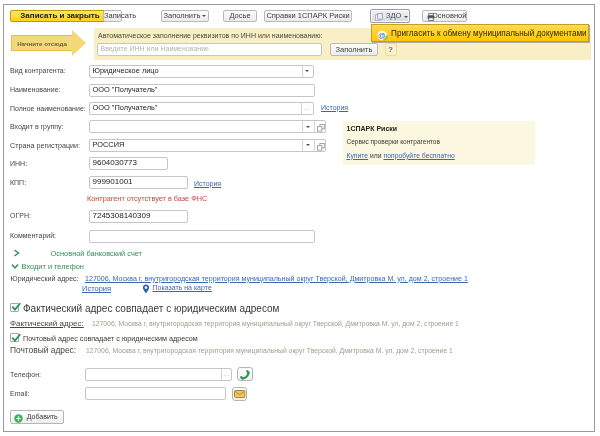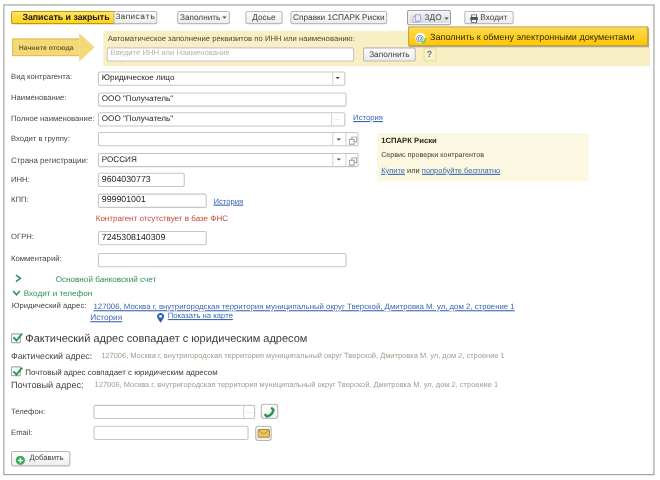--- a/index.html
+++ b/index.html
@@ -13,60 +13,60 @@
 .glink{position:absolute;font-size:7.4px;color:#2e8e55;white-space:nowrap;}
 .gray{position:absolute;font-size:6.8px;color:#a39c8e;white-space:nowrap;}
 .chk{position:absolute;width:9px;height:9px;border:1px solid #a8a8a8;border-radius:1px;background:#fff;}
 .dvd{position:absolute;top:0;width:1px;height:11px;background:#d4d4d4;}
 .car{position:absolute;width:0;height:0;border-left:2px solid transparent;border-right:2px solid transparent;border-top:2.5px solid #4f4f4f;}
 </style></head>
 <body>
 <div id="frame"></div>
 
 <div class="abs" style="left:10px;top:10px;width:100px;height:12px;background:linear-gradient(#ffe45e,#ffd21e);border:1px solid #bd9a07;border-radius:2px;color:#191919;font-size:8px;font-weight:bold;line-height:10px;text-align:center;">Записать и закрыть</div>
-<div class="btn" style="left:103px;top:10px;width:40px;font-family:Liberation Mono, monospace;">Записать</div>
+<div class="btn" style="left:103px;top:10px;width:19px;">Записать</div>
 <div class="btn" style="left:161px;top:10px;width:48px;">Заполнить <span class="car" style="position:static;display:inline-block;vertical-align:1.5px;"></span></div>
 <div class="btn" style="left:223px;top:10px;width:34px;">Досье</div>
 <div class="btn" style="left:264px;top:10px;width:88px;">Справки 1СПАРК Риски</div>
 <div class="abs" style="left:370px;top:9px;width:40px;height:14px;background:linear-gradient(#f0f2f5,#d6dbe1);border:1px solid #949ca6;border-radius:2px;box-shadow:inset 0 0 0 1px #fafbfc;color:#474747;font-size:7.5px;line-height:12px;">
   <svg style="position:absolute;left:4px;top:3px;" width="8" height="8">
       <rect x="0.4" y="1.8" width="4.8" height="5.8" fill="#f7f5fc" stroke="#aba4c9" stroke-width="0.9"></rect>
       <rect x="2.6" y="0.4" width="4.8" height="5.8" fill="#edeaf9" stroke="#a49cc5" stroke-width="0.9"></rect>
     </svg>
   <span style="position:absolute;left:15px;">ЗДО</span>
   <span class="car" style="left:33px;top:6px;"></span>
 </div>
 <div class="btn" style="left:422px;top:10px;width:45px;">
   <svg style="position:absolute;left:4px;top:2px;" width="8" height="8">
       <rect x="1.8" y="0.4" width="4.4" height="2.4" fill="#fff" stroke="#5a5a5a" stroke-width="0.8"></rect>
       <rect x="0.6" y="2.5" width="6.8" height="3.2" rx="0.5" fill="#47525e"></rect>
       <rect x="1.8" y="4.8" width="4.4" height="2.8" fill="#fff" stroke="#5a5a5a" stroke-width="0.8"></rect>
     </svg>
-  <span style="margin-left:9px;">Входит</span>
+  <span style="margin-left:9px;">Основной</span>
 </div>
 
 <div class="abs" style="left:94px;top:28px;width:497px;height:32px;background:#f9efc4;"></div>
 <div class="abs" style="left:98px;top:31.5px;font-size:7px;color:#4a4a3c;">Автоматическое заполнение реквизитов по ИНН или наименованию:</div>
 <div class="inp" style="left:97px;top:42.5px;width:225px;color:#b3b3ac;font-size:7px;">Введите ИНН или Наименование</div>
 <div class="btn" style="left:330px;top:42.5px;width:48px;height:13px;line-height:11px;">Заполнить</div>
 <div class="abs" style="left:384.5px;top:42.5px;width:12px;height:13px;border:1px solid #e8dca0;border-radius:2px;background:#faf1c6;color:#4a6fa5;font-size:8px;font-weight:bold;line-height:11px;text-align:center;">?</div>
 
 <div class="abs" style="left:11px;top:35px;width:61px;height:16px;background:#f3d97a;border-top:1px solid #e3c051;border-bottom:1px solid #e3c051;border-left:1px solid #e3c051;"></div>
 <div class="abs" style="left:72px;top:30px;width:0;height:0;border-top:13px solid transparent;border-bottom:13px solid transparent;border-left:14px solid #f3d97a;"></div>
 <div class="abs" style="left:12px;top:39.8px;width:60px;font-size:6.2px;font-weight:bold;color:#6e6230;text-align:center;">Начните отсюда</div>
 
 <div class="abs" style="left:371px;top:23.5px;width:218px;height:18px;background:linear-gradient(#ffda52,#ffc702);border:1px solid #c49d25;box-shadow:1px 1px 0 #ababab;"></div>
 <div class="abs" style="left:377px;top:27px;width:11px;height:11px;">
   <svg width="11" height="11">
       <circle cx="5.2" cy="5.5" r="4.8" fill="#fbfbf2"></circle>
       <path d="M9.9 5.5A4.7 4.7 0 0 1 6.5 10" fill="none" stroke="#8dc63f" stroke-width="2"></path>
       <text x="4.8" y="8.2" font-size="7.5" fill="#3a5fae" text-anchor="middle" font-family="Liberation Sans">@</text>
     </svg>
 </div>
-<div class="abs" style="left:391px;top:29px;font-size:8.2px;color:#33290a;">Заполнить к обмену электронными документами</div>
+<div class="abs" style="left:391px;top:29px;font-size:8.2px;color:#33290a;">Пригласить к обмену муниципальный документами</div>
 
 <div class="lbl" style="left:10px;top:67.3px;">Вид контрагента:</div>
 <div class="inp" style="left:89px;top:64.7px;width:224.5px;">Юридическое лицо
   <span class="dvd" style="left:211.5px;"></span><span class="car" style="left:215px;top:4.5px;"></span>
 </div>
 
 <div class="lbl" style="left:10px;top:86.2px;">Наименование:</div>
 <div class="inp" style="left:89px;top:83.6px;width:226px;">ООО "Получатель"</div>
 
 <div class="lbl" style="left:10px;top:104.9px;">Полное наименование:</div>
@@ -127,21 +127,21 @@
     <path d="M4 0.5C2.1 0.5 0.8 1.9 0.8 3.6 0.8 5.7 4 9.4 4 9.4S7.2 5.7 7.2 3.6C7.2 1.9 5.9 0.5 4 0.5Z" fill="#2f62b5"></path>
     <circle cx="4" cy="3.6" r="1.3" fill="#fff"></circle>
   </svg>
 <div class="link" style="left:152.5px;top:284.4px;font-size:7px;">Показать на карте</div>
 
 <div class="chk" style="left:10px;top:302.5px;"></div>
 <svg class="abs" style="left:10.5px;top:302px;" width="10" height="10">
     <path d="M1.2 4.6L4 7.6L9.2 1.2" fill="none" stroke="#279552" stroke-width="1.7"></path>
   </svg>
 <div class="abs" style="left:23px;top:303.2px;font-size:10px;color:#3a3a34;white-space:nowrap;">Фактический адрес совпадает с юридическим адресом</div>
-<div class="lbl" style="left:10px;top:318.6px;font-size:8px;">Фактический адрес:</div>
+<div class="lbl" style="left:10px;top:318.6px;font-size:8px;text-decoration:underline;">Фактический адрес:</div>
 <div class="gray" style="left:92px;top:319.9px;">127006, Москва г, внутригородская территория муниципальный округ Тверской, Дмитровка М. ул, дом 2, строение 1</div>
 
 <div class="chk" style="left:10px;top:333px;"></div>
 <svg class="abs" style="left:10.5px;top:332.5px;" width="10" height="10">
     <path d="M1.2 4.6L4 7.6L9.2 1.2" fill="none" stroke="#279552" stroke-width="1.7"></path>
   </svg>
 <div class="abs" style="left:23px;top:333.9px;font-size:7.2px;color:#3a3a34;white-space:nowrap;">Почтовый адрес совпадает с юридическим адресом</div>
 <div class="lbl" style="left:10px;top:345.4px;font-size:8.4px;">Почтовый адрес:</div>
 <div class="gray" style="left:86px;top:346.9px;">127006, Москва г, внутригородская территория муниципальный округ Тверской, Дмитровка М. ул, дом 2, строение 1</div>
 

